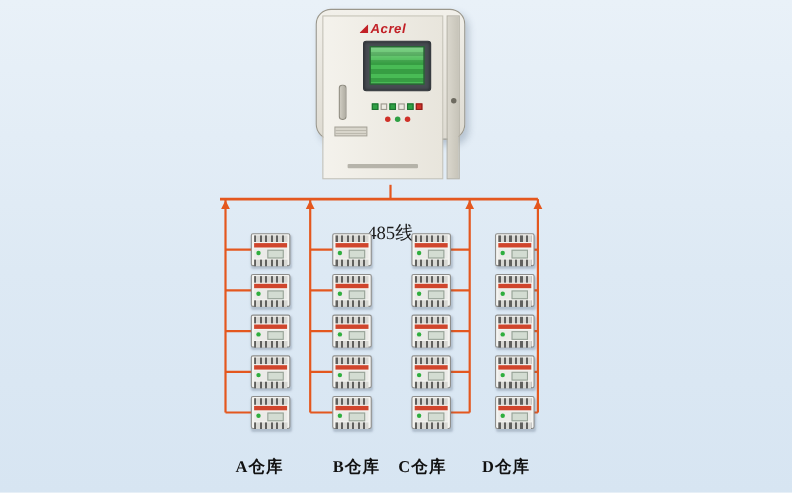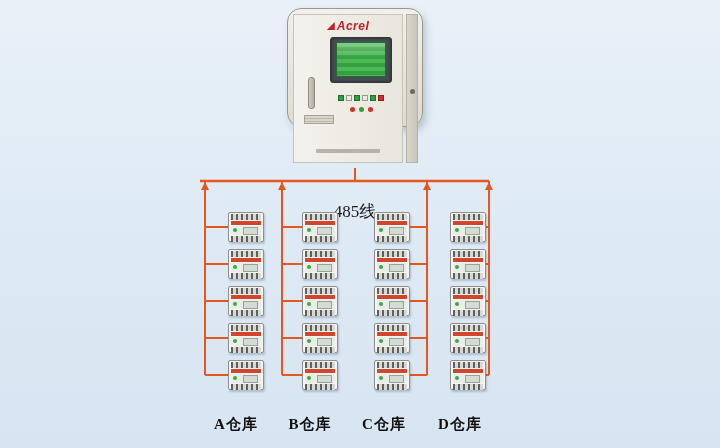--- a/index.html
+++ b/index.html
@@ -266,17 +266,17 @@
     </div>
       <div class="device" style="left: 450px; top: 360px;">
       <div class="term"></div>
       <div class="band"></div>
       <div class="mid"></div>
       <div class="termb"></div>
     </div>
     </div>
 
   <div class="wh-label" style="left:196px">A仓库</div>
-  <div class="wh-label" style="left:270px">B仓库</div>
+  <div class="wh-label" style="left:284px">B仓库</div>
   <div class="wh-label" style="left:420px">D仓库</div>
   <div class="wh-label" style="left:344px">C仓库</div>
 
 </div>
 
 </body></html>

